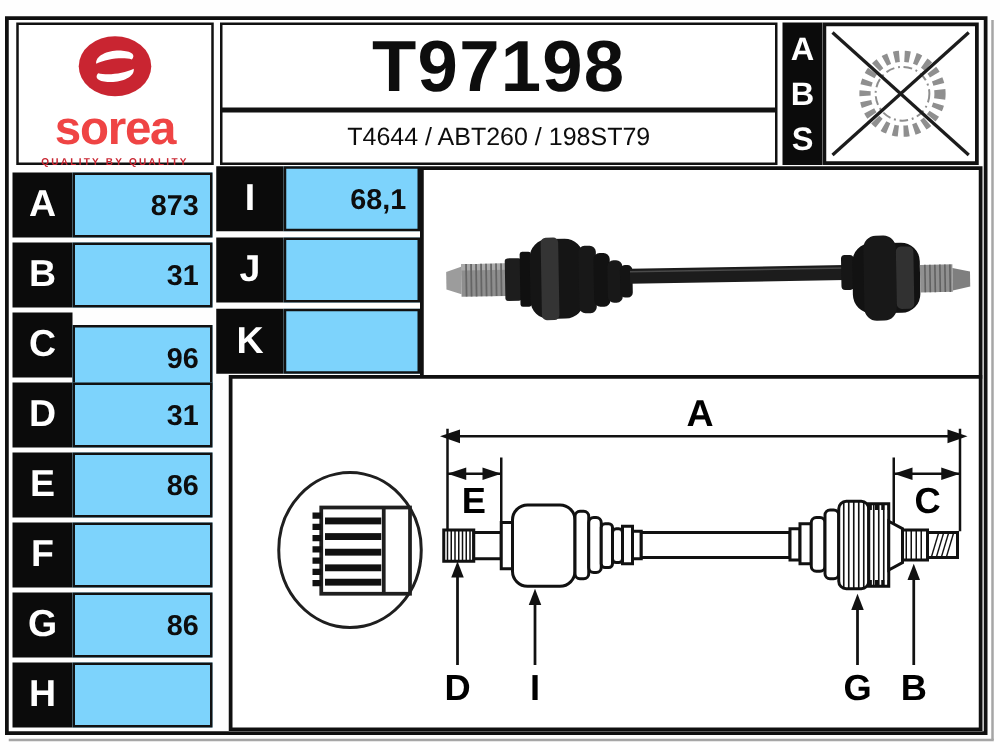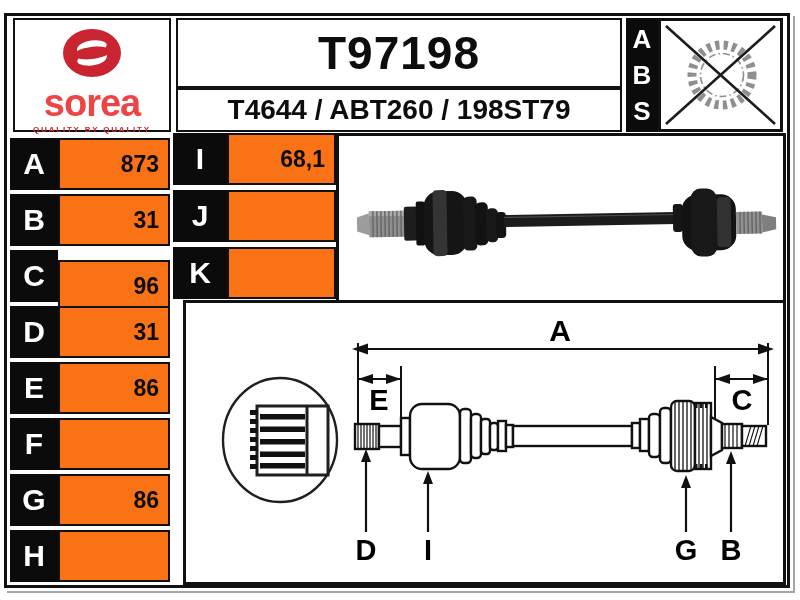--- a/index.html
+++ b/index.html
@@ -13,34 +13,34 @@
   .edge-b { left:7px; top:591px; width:788px; height:2px; background:#a5a5a5; }
 
   
   .logo-box { left:13px; top:18px; width:158px; height:114px; border:2px solid #111; background:#fff; }
   .brand-name { left:0; top:64px; width:100%; text-align:center; font-size:38px; font-weight:bold;
                 color:#ef4444; letter-spacing:-1px; line-height:1; }
   .brand-tagline { left:0; top:105px; width:100%; text-align:center; font-size:8px; font-weight:bold;
                    color:#c92531; letter-spacing:1.8px; }
   .pn-box  { left:176px; top:18px; width:446px; height:70px; border:2px solid #111; background:#fff;
              display:flex; align-items:center; justify-content:center; }
-  .pn-text { font-size:46px; font-weight:bold; letter-spacing:1px; }
+  .pn-text { font-size:58px; font-weight:bold; letter-spacing:1px; }
   .ref-box { left:176px; top:88px; width:446px; height:44px; border:2px solid #111; background:#fff;
              display:flex; align-items:center; justify-content:center; }
-  .ref-text { font-size:28px; font-weight:bold; }
+  .ref-text { font-size:20px; font-weight:normal; }
   .abs-box { left:626px; top:18px; width:32px; height:114px; background:#0b0b0b; color:#fff;
              display:flex; flex-direction:column; align-items:center; justify-content:center; }
   .abs-box span { font-size:26px; font-weight:bold; line-height:36px; }
   .gear-box { left:658px; top:18px; width:125px; height:114px; border:3px solid #111; background:#fff; }
 
   
   .letter-cell { width:48px; height:52px; background:#0b0b0b; color:#fff;
                  display:flex; align-items:center; justify-content:center;
                  font-size:30px; font-weight:bold; }
-  .value-cell  { height:52px; border:2px solid #111; background:#f97316;
+  .value-cell  { height:52px; border:2px solid #111; background:#7dd3fc;
                  display:flex; align-items:center; justify-content:flex-end;
                  padding-right:9px; font-size:23px; font-weight:bold; }
   .lt-letter { left:10px; }
   .lt-value  { left:58px; width:112px; }
   .rt-letter { left:173px; width:54px; }
   .rt-value  { left:227px; width:109px; }
 
   
   .photo-panel   { left:336px; top:133px; width:450px; height:170px; border:3px solid #101010; background:#fff; }
   .diagram-panel { left:183px; top:300px; width:603px; height:285px; border:3px solid #101010; background:#fff; }

